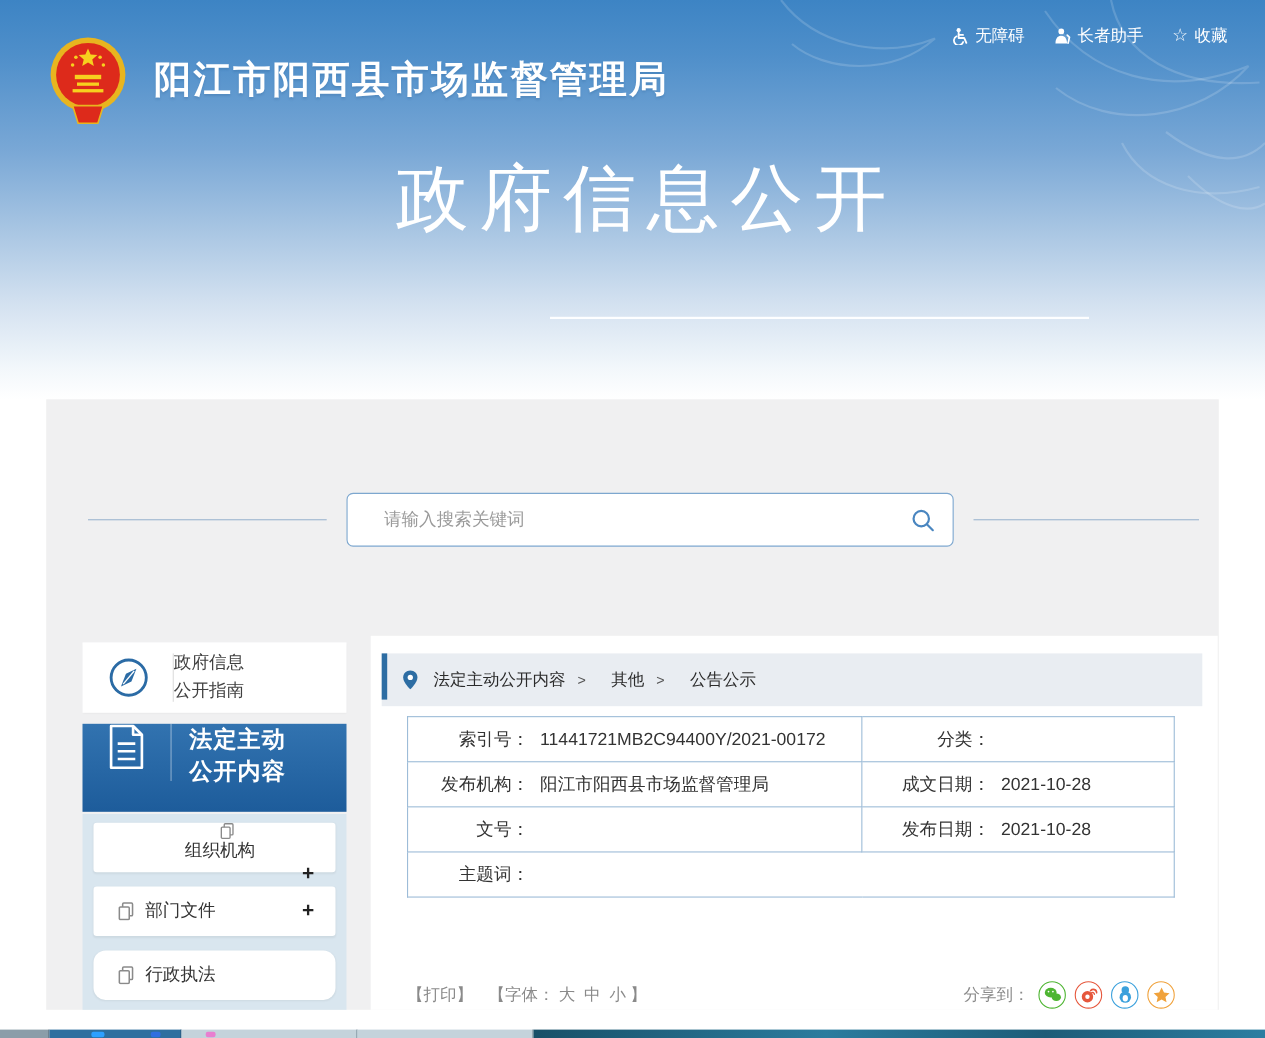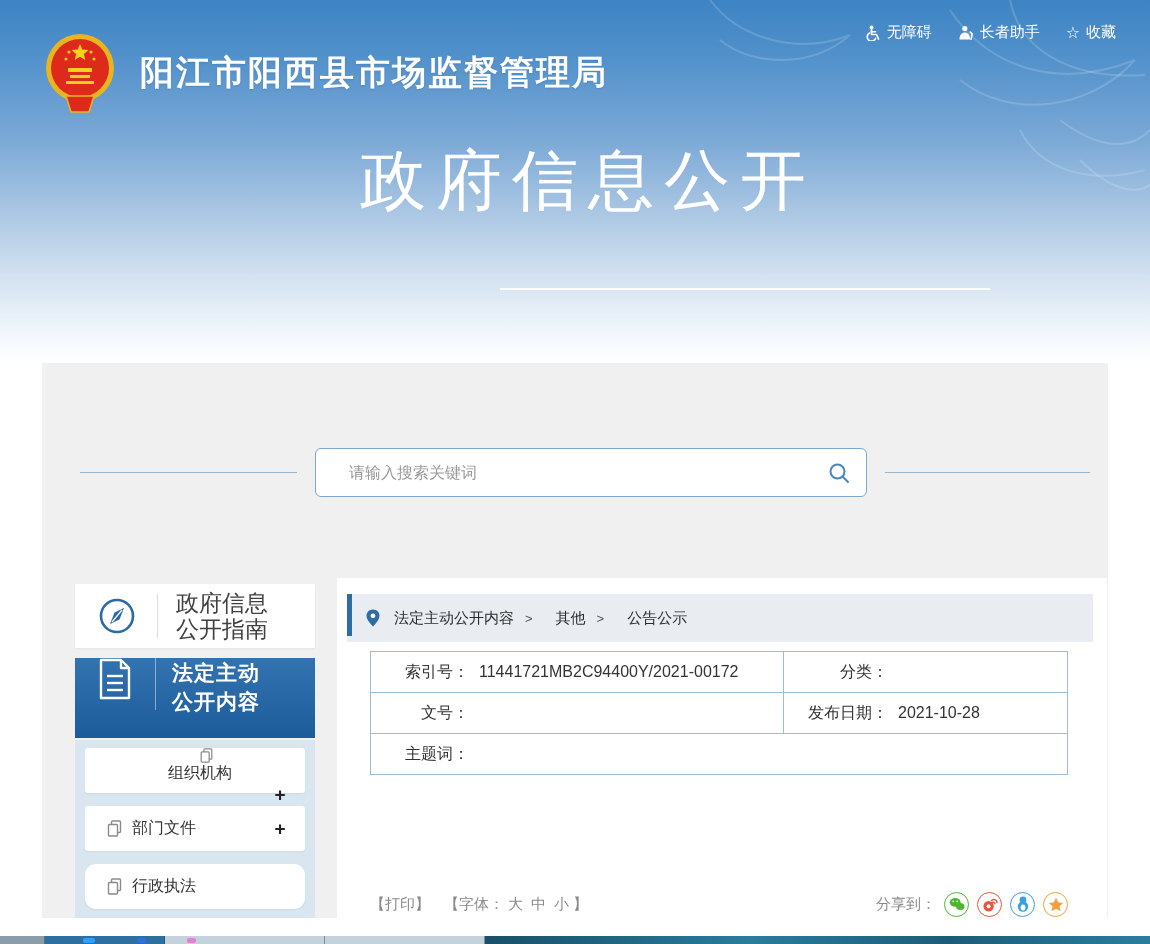--- a/index.html
+++ b/index.html
@@ -27,42 +27,42 @@
   .line-right { left:885px; width:205px; }
   .search-box { position:absolute; left:315px; top:448px; width:552px; height:49px; background:#ffffff; border:1px solid #7da7cf; border-radius:6px;padding-left:15px; }
   .search-box input { width:100%; height:100%; border:none; outline:none; background:transparent; padding:0 52px 0 18px; font-size:16px; color:#333; font-family:inherit; }
   .search-box input::placeholder { color:#9a9a9a; }
   .search-icon { position:absolute; right:16px; top:13px; width:22px; height:22px; cursor:pointer; }
 
   
   .side-guide { position:absolute; left:75px; top:584px; width:240px; height:64px; background:#ffffff; display:flex; align-items:center; cursor:pointer; box-shadow:0 1px 2px rgba(0,0,0,.05); }
   .compass { margin-left:22px; flex:0 0 40px; }
   .v-div { width:1px; height:44px; background:#dddddd; margin-left:20px; }
-  .guide-text { margin-left:18px; font-size:23px; color:#404040; line-height:26px; }
+  .guide-text { font-size:16px; color:#404040; line-height:26px; }
   .side-active { position:absolute; left:75px; top:658px; width:240px; height:80px; background:linear-gradient(180deg,#3273b0,#1d5c9b); display:flex; cursor:pointer; }
   .doc-icon { margin-left:22px; flex:0 0 36px; }
   .v-div-light { width:1px; height:52px; background:rgba(255,255,255,.45); margin-left:22px; }
   .active-text { margin-left:16px; font-size:21px; color:#ffffff; font-weight:bold; line-height:29px; letter-spacing:1px; }
   .side-subs { position:absolute; left:75px; top:740px; width:240px; height:178px; background:#d9e6ef; }
   .sub-item { position:absolute; left:10px; width:220px; height:45px; background:#ffffff; border-radius:3px; display:flex; align-items:center; box-shadow:0 1px 2px rgba(0,0,0,.06); cursor:pointer; }
   .sub-item .pages-icon { margin-left:22px; flex:0 0 15px; }
   .sub-label { margin-left:10px; font-size:16px; color:#333333; }
   .sub-plus { margin-left:auto; margin-right:18px; font-size:19px; font-weight:bold; color:#222222; width:14px; text-align:center; }
 
   
   .main-panel { position:absolute; left:337px; top:578px; width:770px; height:340px; background:#ffffff; }
   .breadcrumb { position:absolute; left:347px; top:594px; width:746px; height:48px; background:#e9edf2; display:flex; align-items:center; font-size:15px; color:#333; }
   .bc-bar { position:absolute; left:0; top:0; width:5px; height:42px; background:#2d6da3; }
   .pin-icon { margin-left:19px; flex:0 0 14px; }
   .bc-link { margin-left:12px; cursor:pointer; color:#2b2b2b; }
   .bc-link:first-of-type { margin-left:14px; }
   .bc-sep { margin:0 11px; color:#555; font-size:13px; }
 
   .info-table { position:absolute; left:370px; top:651px; width:698px; border-collapse:collapse; table-layout:fixed; background:#ffffff; }
-  .info-table td { border:1px solid #9dbcd8; height:41px; font-size:16px; color:#333; padding:0 4px; white-space:nowrap; overflow:hidden; }
+  .info-table td { border:1px solid #9dbcd8; height:41px; font-size:16px; color:#333; padding:0 16px; white-space:nowrap; overflow:hidden; }
   .lbl { display:inline-block; width:94px; text-align:right; margin-right:10px; }
   .lbl-r { display:inline-block; width:100px; text-align:right; margin-right:10px; }
 
   .footer-bar { position:absolute; left:370px; top:890px; width:698px; height:28px; display:flex; align-items:center; font-size:15px; color:#8a8a8a; }
   .fb-btn { cursor:pointer; }
   .fb-size { cursor:pointer; margin:0 4px; }
   .fb-font { margin-left:14px; display:flex; align-items:center; }
   .share-group { margin-left:auto; display:flex; align-items:center; }
   .share-circle { width:25px; height:25px; border-radius:50%; margin-left:8px; display:flex; align-items:center; justify-content:center; cursor:pointer; background:#fff; }
   .sc-wechat { border:1px solid #4eb532; }
@@ -228,20 +228,28 @@
         <col style="width:413px">
         <col>
       </colgroup>
     <tbody>
         <tr>
       <td>
         <span class="lbl">索引号：</span><span>11441721MB2C94400Y/2021-00172</span>
       </td>
       <td>
         <span class="lbl-r">分类：</span><span></span>
+      </td>
+    </tr>
+    <tr>
+      <td>
+        <span class="lbl">发布机构：</span><span>阳江市阳西县市场监督管理局</span>
+      </td>
+      <td>
+        <span class="lbl-r">成文日期：</span><span>2021-10-28</span>
       </td>
     </tr>
     <tr>
       <td>
         <span class="lbl">文号：</span><span></span>
       </td>
       <td>
         <span class="lbl-r">发布日期：</span><span>2021-10-28</span>
       </td>
     </tr>

